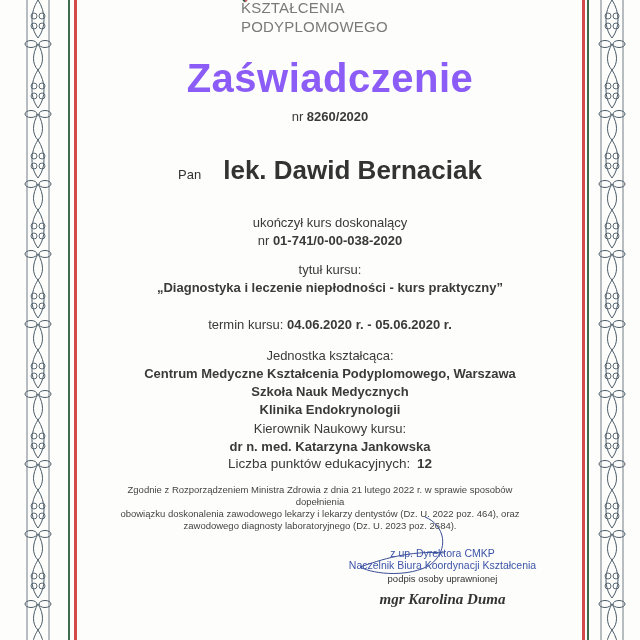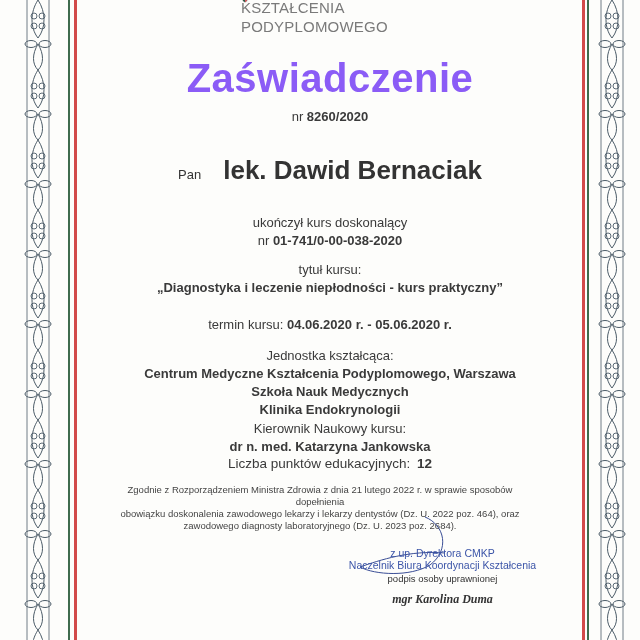--- a/index.html
+++ b/index.html
@@ -29,21 +29,21 @@
   .number { top: 109px; font-size: 13px; }
   .number b { font-weight: bold; }
   .name-line { top: 155px; font-size: 26px; font-weight: bold; color: #333; }
   .name-line .pan { font-size: 13px; font-weight: normal; margin-right: 22px; }
   .small { font-size: 13px; line-height: 18px; }
   .bold { font-weight: bold; }
   .footnote { top: 484px; left: 110px; width: 420px; font-size: 9.5px; line-height: 12px; color: #444; }
   .signature-block { position: absolute; top: 531px; left: 345px; width: 195px; text-align: center; color: #3c55a8; font-size: 10.5px; line-height: 12px; margin-top: 16px; }
   .sig-sub { font-size: 9px; }
   .sig-caption { color: #333; font-size: 9.5px; margin-top: 2px; }
-  .sig-name { font-family: "Liberation Serif", serif; font-style: italic; font-weight: bold; color: #333; font-size: 12px; margin-top: 8px; }
+  .sig-name { font-family: "Liberation Serif", serif; font-style: italic; font-weight: bold; color: #333; font-size: 15px; margin-top: 8px; }
   .scribble { position: absolute; left: 350px; top: 515px; width: 120px; height: 70px; pointer-events: none; }
 </style>
 </head>
 <body>
 
 <svg class="ornament left" viewBox="0 0 28 640" preserveAspectRatio="none">
   <defs>
     <pattern id="orn" x="0" y="0" width="28" height="70" patternUnits="userSpaceOnUse">
       <line x1="3" y1="0" x2="3" y2="70" stroke="#4a5a66" stroke-width="0.8"></line>
       <line x1="25" y1="0" x2="25" y2="70" stroke="#4a5a66" stroke-width="0.8"></line>

